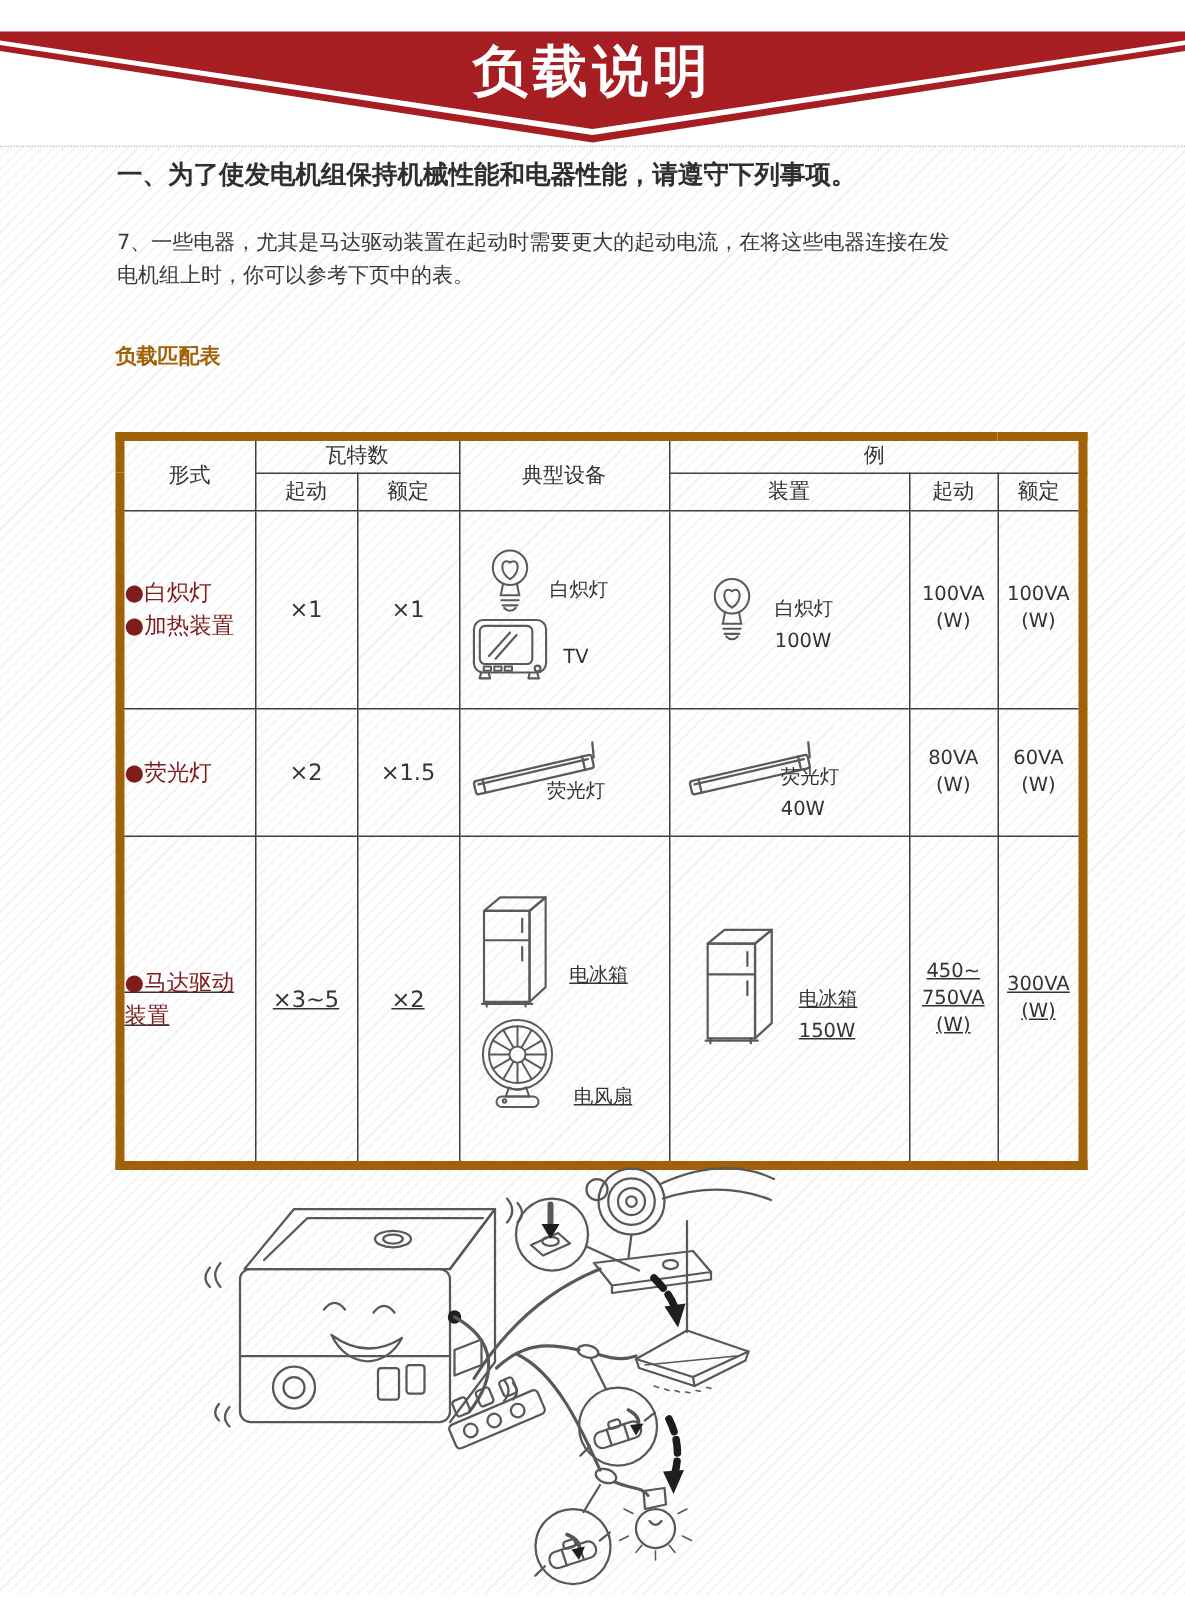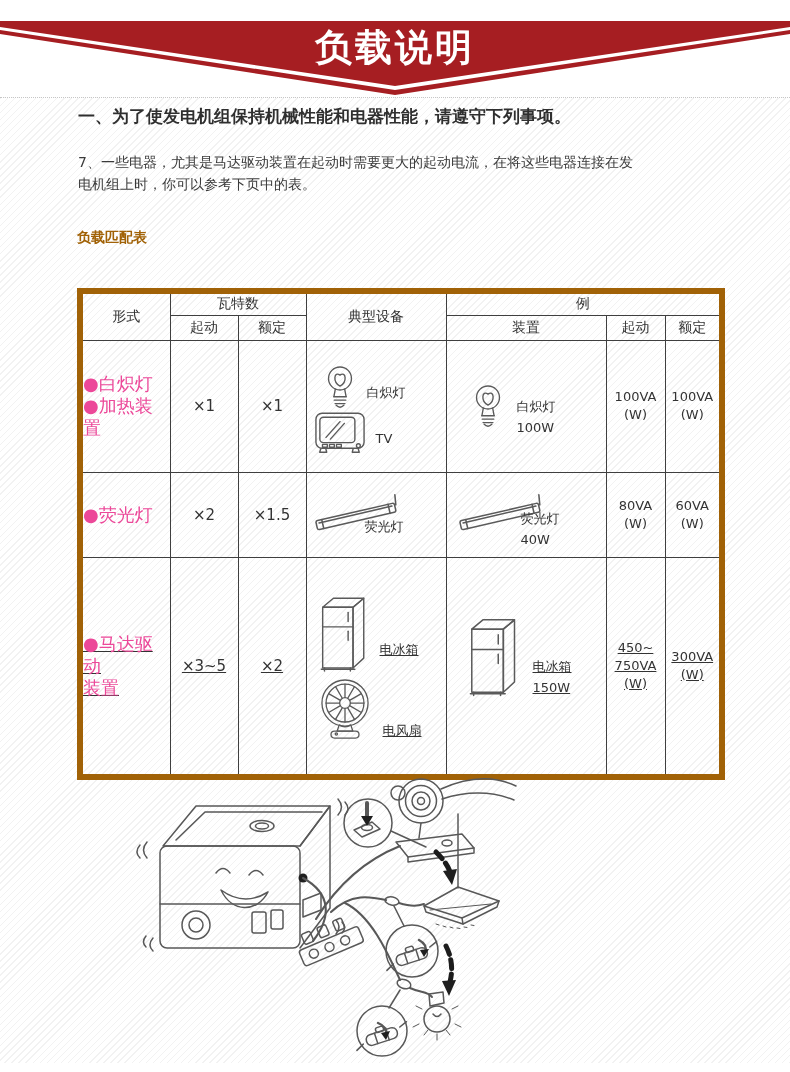--- a/index.html
+++ b/index.html
@@ -22,21 +22,21 @@
   #h2{left:78px;top:734px;}
   .notes{position:absolute;left:78px;top:151px;font-size:14px;color:#3a3a3a;line-height:22px;}
   .tbl-caption{position:absolute;left:77px;top:229px;font-size:14px;font-weight:bold;color:#a16207;}
   
   table.load{position:absolute;left:77px;top:268px;border-collapse:collapse;table-layout:fixed;
              border:6px solid #a16207;font-size:14px;color:#333;margin-top:20px;}
   table.load td{border:1px solid #3f3f3f;padding:0;vertical-align:middle;}
   td.hc{text-align:center;font-size:14px;}
   tr.hr1{height:24px;} tr.hr2{height:25px;}
   tr.r1{height:132px;} tr.r2{height:85px;} tr.r3{height:220px;text-decoration:underline;}
-  td.type{font-size:18px;line-height:22px;padding-left:7px;color:#ec4899;}
+  td.type{font-size:15px;line-height:22px;padding-left:7px;color:#7f1d1d;}
   td.mult{text-align:center;font-size:15px;}
   td.va{text-align:center;font-size:13px;line-height:18px;}
   .dev{display:flex;align-items:flex-end;}
   .dev .dlabel{font-size:13px;margin-left:10px;margin-bottom:8px;white-space:nowrap;}
   .dev.vcenter{align-items:center;}
   .dcol{font-size:13px;line-height:21px;margin-left:12px;white-space:nowrap;}
   svg.icon *{stroke:#5a5a5a;fill:none;stroke-width:1.6;stroke-linecap:round;stroke-linejoin:round;}
   
   .illu{position:absolute;left:0;top:760px;width:790px;height:312px;}
   svg.art{position:absolute;left:0;top:0;}

